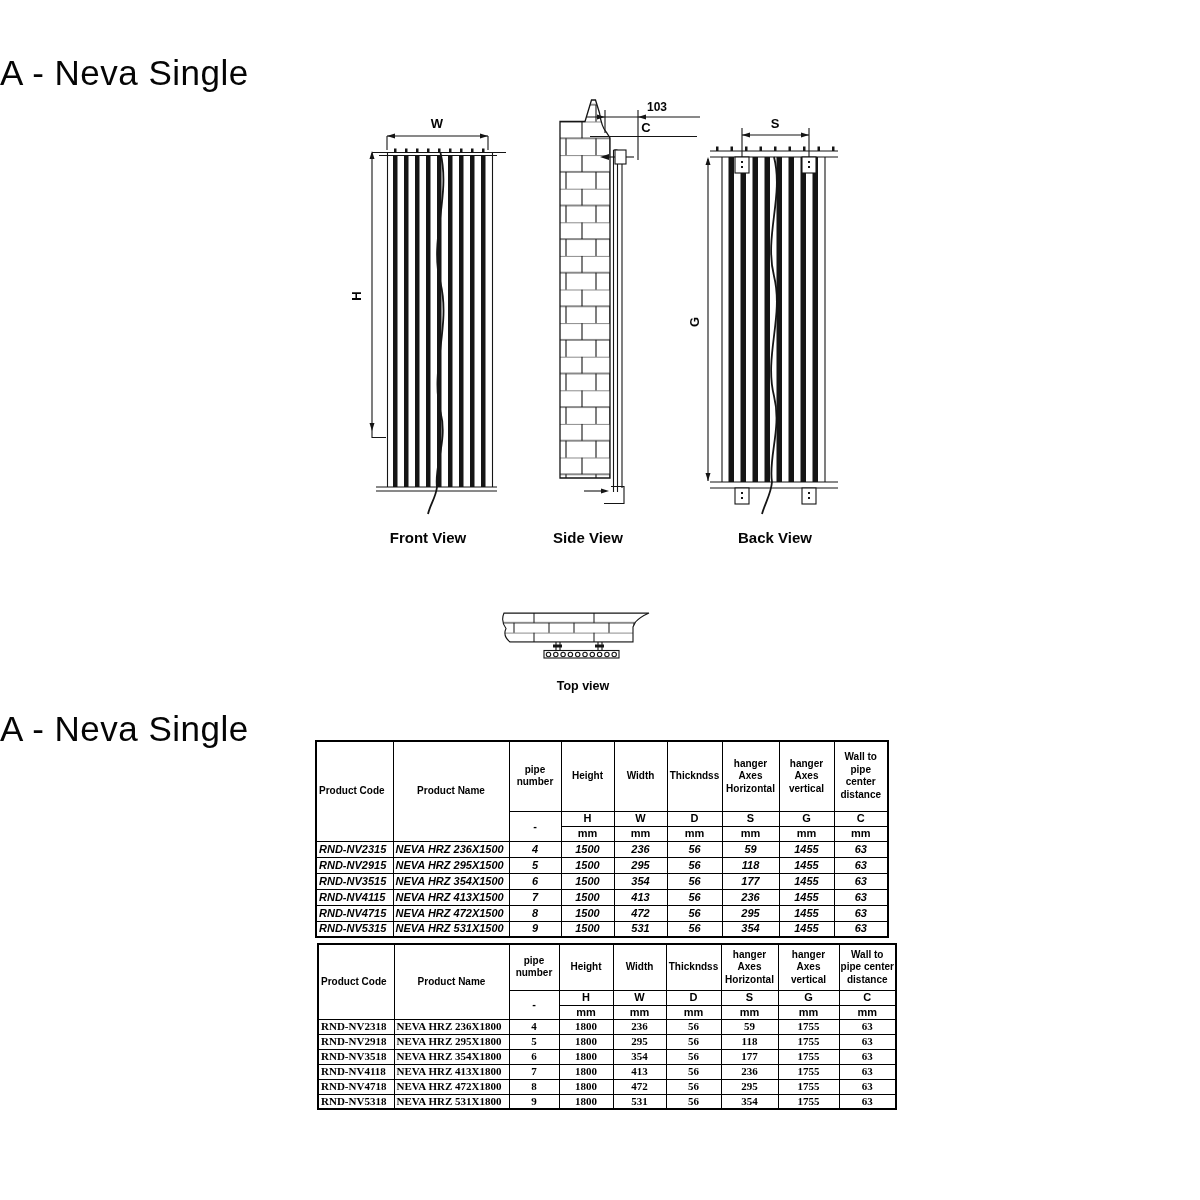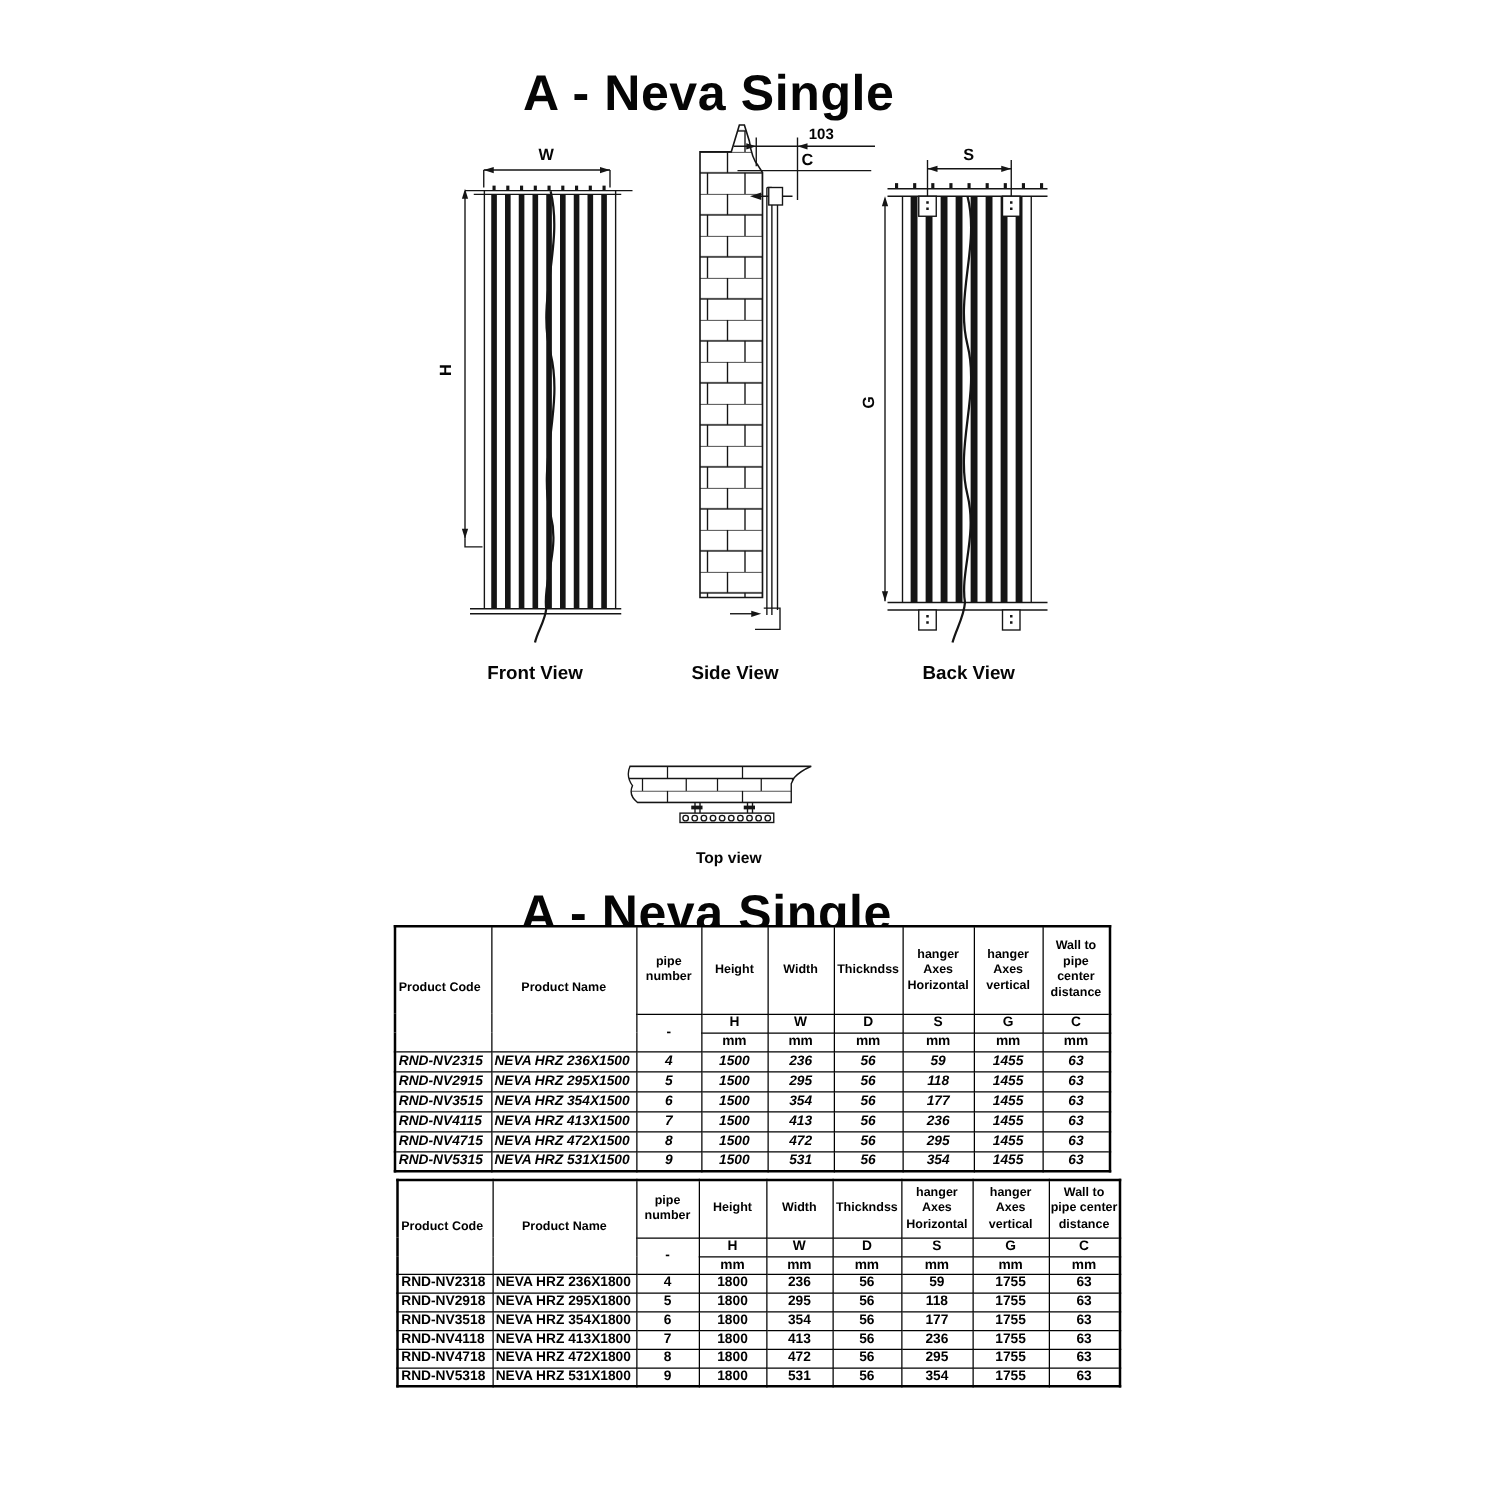--- a/index.html
+++ b/index.html
@@ -1,22 +1,22 @@
 <!DOCTYPE html>
 <html><head>
 <meta charset="utf-8">
 <style>
   html,body{margin:0;padding:0;}
   body{
     width:1200px;height:1200px;position:relative;background:#ffffff;
     font-family:"Liberation Sans", sans-serif;color:#000;overflow:hidden;
   }
   .big-title{
-    position:absolute;left:0;width:1134px;text-align:center;
-    font-weight:bold;font-size:40px;line-height:1;color:#050505;letter-spacing:.5px;
+    position:absolute;left:0;width:1134px;
+    font-weight:normal;font-size:35px;line-height:1;color:#050505;letter-spacing:.5px;
   }
   #title-top{top:55px;}
   #title-table{top:711px;width:1130px;}
   #drawings{position:absolute;left:0;top:0;}
   text{fill:#050505;stroke:none;font-family:"Liberation Sans",sans-serif;font-weight:bold;}
   table{
     position:absolute;border-collapse:collapse;table-layout:fixed;background:#fff;
     border:2px solid #000;
   }
   #table-1500{left:315px;top:740px;width:572px;}
@@ -29,21 +29,21 @@
   tr.h-sym th, tr.h-unit th{font-size:11px;line-height:1;}
   td{font-size:11px;line-height:1;}
   .tl{text-align:left;padding-left:2px;margin-top:23px;}
   #table-1500 tr.h-main{height:70px;}
   #table-1500 tr.h-sym{height:15px;}
   #table-1500 tr.h-unit{height:15px;}
   #table-1500 tbody tr{height:16px;font-style:italic;}
   #table-1800 tr.h-main{height:46px;}
   #table-1800 tr.h-sym{height:15px;}
   #table-1800 tr.h-unit{height:14px;}
-  #table-1800 tbody tr{height:15px;}
+  #table-1800 tbody tr{height:15px;font-family:Liberation Serif, serif;}
 </style>
 </head>
 <body>
 
 <div id="title-top" class="big-title">A - Neva Single</div>
 
 <svg id="drawings" width="1200" height="710" viewBox="0 0 1200 710">
   <defs>
     <pattern id="brickV" patternUnits="userSpaceOnUse" x="560" y="121.5" width="44" height="33.6">
       <rect width="44" height="33.6" fill="#ffffff"></rect>

